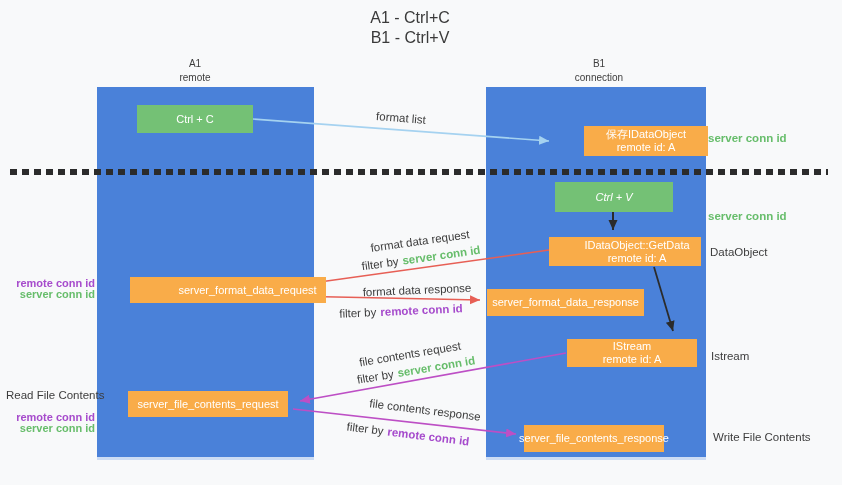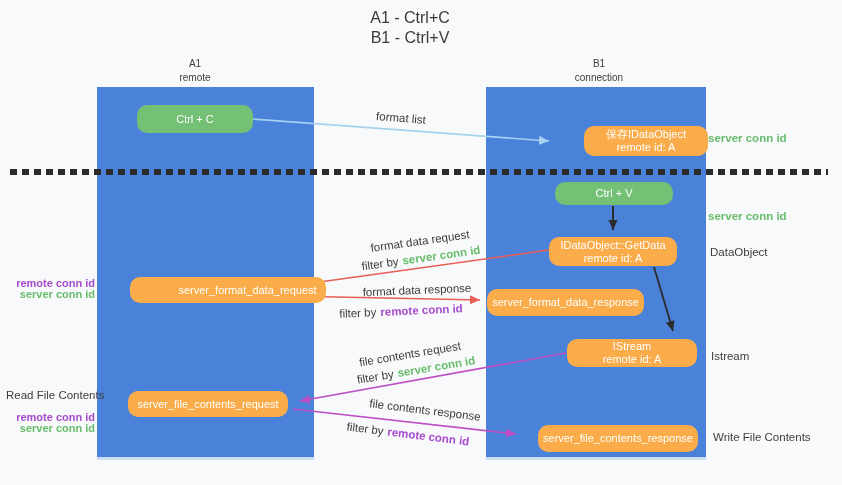--- a/index.html
+++ b/index.html
@@ -24,21 +24,20 @@
     font-size:10px;line-height:14px;color:#3d3d3d;
   }
   .dashline{
     top:169px;left:10px;width:818px;height:6px;
     background:repeating-linear-gradient(90deg,var(--arrow-black,#2d2d2d) 0 7px,transparent 7px 12px);
   }
   .node{
     display:flex;align-items:center;justify-content:center;
     color:#fff;text-align:center;font-size:11px;line-height:13px;
     white-space:nowrap;
-    border-radius:10px;
   }
   .green{background:var(--node-green,#74c175);}
   .orange{background:var(--node-orange,#f9ac49);}
   .lbl{font-size:11.5px;white-space:nowrap;color:#3d3d3d;}
   .rot{transform:translate(-50%,-50%) rotate(var(--r,0deg));}
   .g{color:var(--conn-green,#67bd6b);font-weight:bold;}
   .p{color:var(--conn-purple,#a64bcc);font-weight:bold;}
   .fb{margin-right:4px;}
   .rightnote{font-size:11.5px;white-space:nowrap;}
   .leftblock{width:85px;text-align:right;font-size:11px;line-height:10.5px;white-space:nowrap;}
@@ -97,25 +96,25 @@
     <div>Ctrl + C</div>
   </div>
 
   <div class="abs node orange" style="left:584px;top:126px;width:124px;height:30px;justify-content:center;">
     <div>
       <div>保存IDataObject</div>
       <div>remote id: A</div>
     </div>
   </div>
 
-  <div class="abs node green" style="left:555px;top:182px;width:118px;height:23px;">
+  <div class="abs node green" style="left:555px;top:182px;width:118px;height:30px;font-style:italic;">
     <div>Ctrl + V</div>
   </div>
 
-  <div class="abs node orange" style="left:549px;top:237px;width:128px;height:29px;">
+  <div class="abs node orange" style="left:549px;top:237px;width:128px;height:29px;padding-left:24px;">
     <div>
       <div>IDataObject::GetData</div>
       <div>remote id: A</div>
     </div>
   </div>
 
   <div class="abs node orange" style="left:130px;top:277px;width:157px;height:26px;padding-left:39px;">
     <div>server_format_data_request</div>
   </div>
 
@@ -127,21 +126,21 @@
     <div>
       <div>IStream</div>
       <div>remote id: A</div>
     </div>
   </div>
 
   <div class="abs node orange" style="left:128px;top:391px;width:160px;height:26px;">
     <div>server_file_contents_request</div>
   </div>
 
-  <div class="abs node orange" style="left:524px;top:425px;width:160px;height:27px;margin-left:14px;">
+  <div class="abs node orange" style="left:524px;top:425px;width:140px;height:27px;">
     <div>server_file_contents_response</div>
   </div>
 
   <div class="abs lbl rot" style="left:401px;top:118px;--r:4.5deg;">format list</div>
 
   <div class="abs lbl rot" style="left:420px;top:241px;--r:-8deg;">format data request</div>
   <div class="abs lbl rot" style="left:421px;top:258px;--r:-8deg;">
     <span class="fb">filter by</span><span class="g">server conn id</span>
   </div>
 

